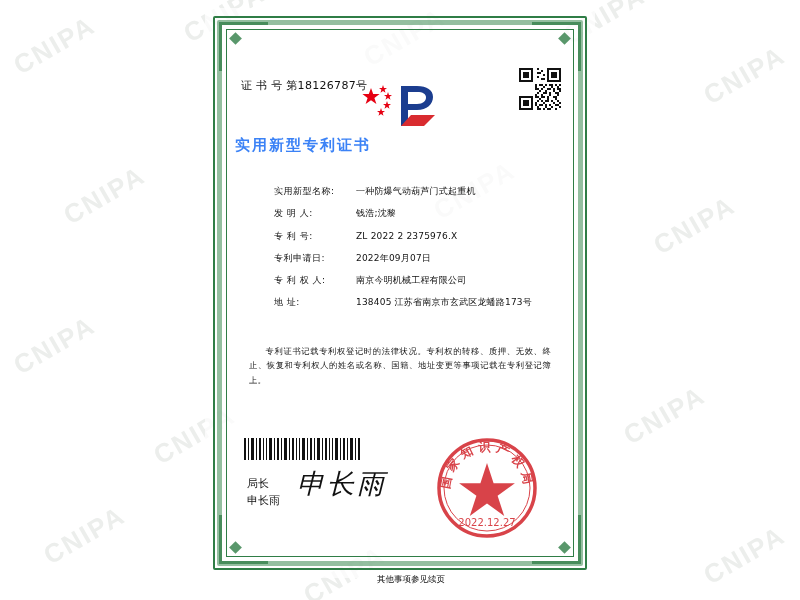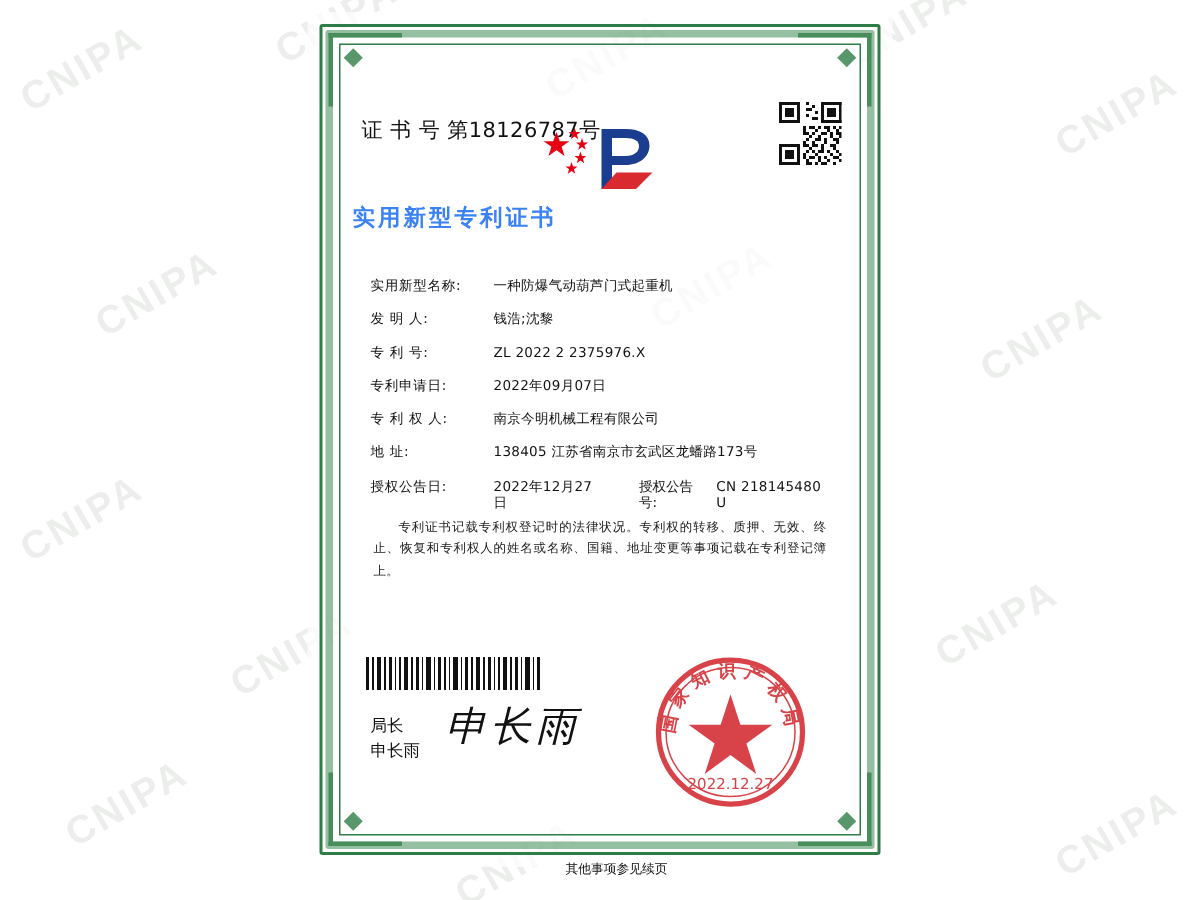--- a/index.html
+++ b/index.html
@@ -89,21 +89,21 @@
   .content {
     position: absolute;
     left: 30px; top: 30px; right: 30px; bottom: 30px;
     font-family: "DejaVu Sans", "Liberation Sans", sans-serif;
     color: #1d1d1d;
   }
 
   .cert-no {
     position: absolute;
     left: 6px; top: 40px;
-    font-size: 14px;
+    font-size: 11px;
     color: #111;
     letter-spacing: .3px;
   }
 
   
   .qr {
     position: absolute;
     right: 4px; top: 30px;
     width: 42px; height: 42px;
     background: #ffffff;
@@ -136,20 +136,21 @@
     left: 12px;
     right: 12px;
     top: 148px;
     font-size: 9px;
     line-height: 1.2;
   }
   .frow {
     display: flex;
     align-items: baseline;
     margin-bottom: 11.5px;
+    margin-left: 27px;
   }
   .flabel {
     width: 82px;
     flex: 0 0 82px;
     color: #111;
     letter-spacing: .5px;
   }
   .fvalue {
     color: #111;
     letter-spacing: .2px;
@@ -387,26 +388,20 @@
           <span class="fvalue">2022年09月07日</span>
         </div>
         <div class="frow">
           <span class="flabel">专 利 权 人:</span>
           <span class="fvalue">南京今明机械工程有限公司</span>
         </div>
         <div class="frow">
           <span class="flabel">地 址:</span>
           <span class="fvalue">138405 江苏省南京市玄武区龙蟠路173号</span>
         </div>
-        <div class="frow">
-          <span class="flabel">授权公告日:</span>
-          <span class="fvalue">2022年12月27日</span>
-          <span class="second-label">授权公告号:</span>
-          <span class="fvalue" style="margin-left:6px;">CN 218145480 U</span>
-        </div>
       </div>
 
       <div class="paras">
         <p>专利证书记载专利权登记时的法律状况。专利权的转移、质押、无效、终止、恢复和专利权人的姓名或名称、国籍、地址变更等事项记载在专利登记簿上。</p>
       </div>
 
       <div class="barcode">
         <svg width="120" height="22" viewBox="0 0 120 22" shape-rendering="crispEdges">
           <rect width="120" height="22" fill="#fff"></rect>
           <g fill="#111">

